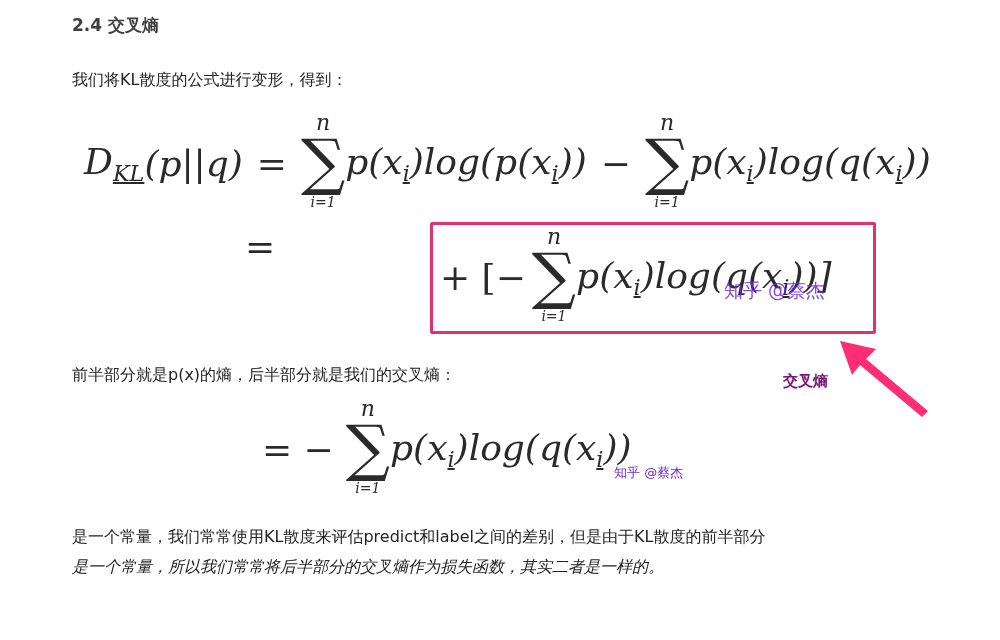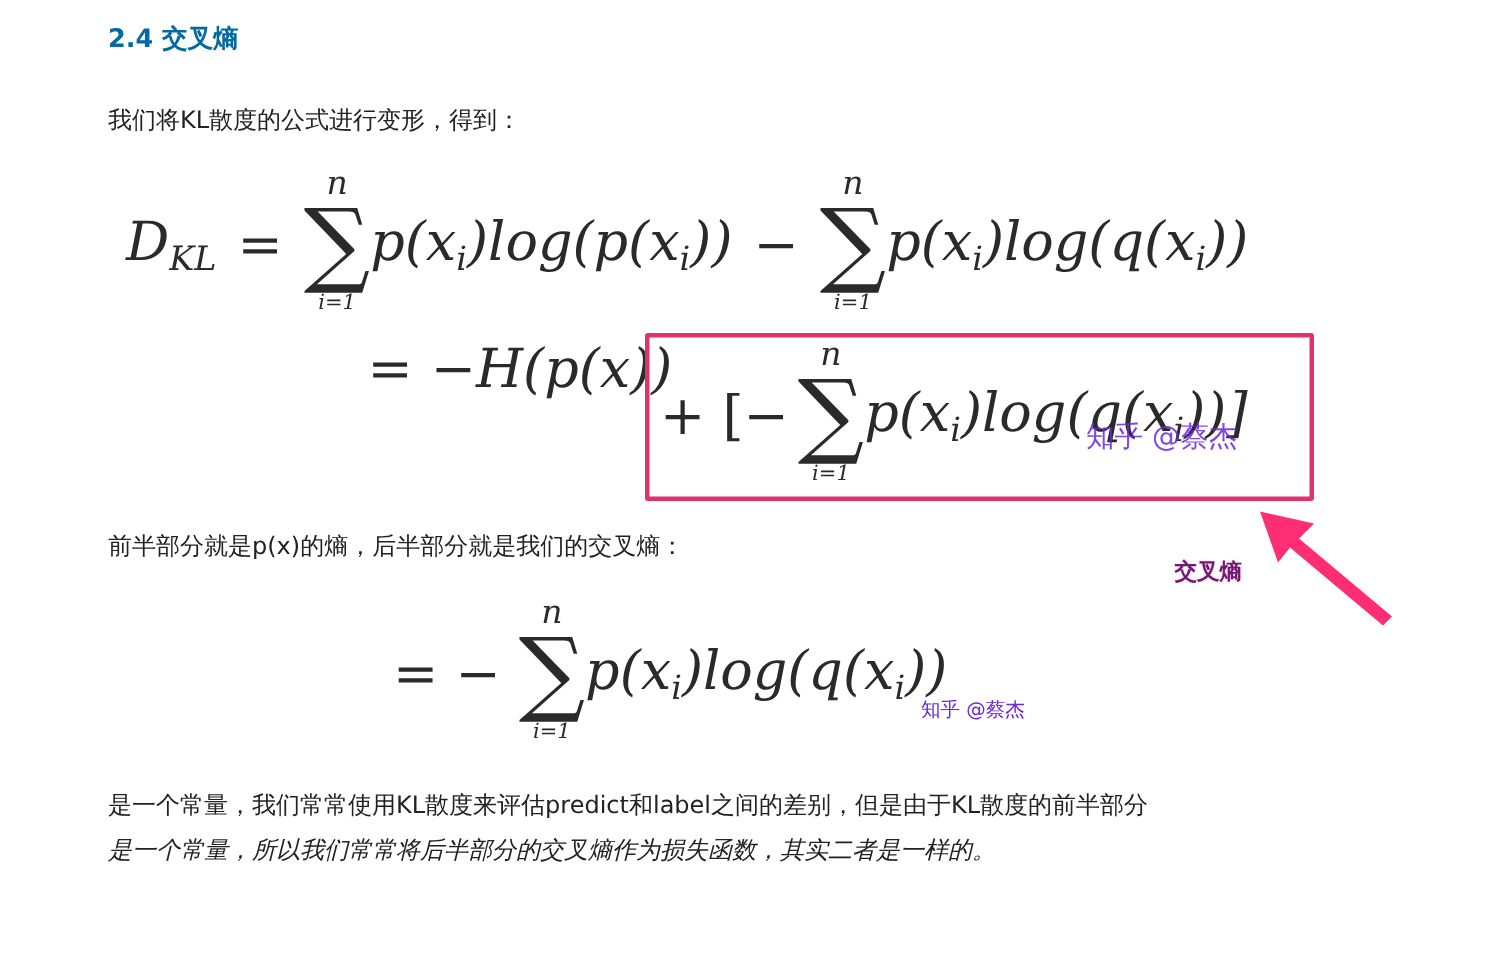--- a/index.html
+++ b/index.html
@@ -1,85 +1,85 @@
 <!DOCTYPE html>
 <html><head>
 <meta charset="utf-8">
 <style>
   html, body { margin: 0; padding: 0; }
   body {
     width: 1000px; height: 640px; background: #ffffff; position: relative; overflow: hidden;
     font-family: "DejaVu Sans", "Liberation Sans", sans-serif; color: #1a1a1a;
   }
   .abs { position: absolute; }
-  .heading { left: 72px; top: 14px; font-size: 17px; font-weight: bold; color: #0369a1; }
+  .heading { left: 72px; top: 14px; font-size: 17px; font-weight: bold; color: #404040; }
   .para { left: 72px; font-size: 16px; color: #222; line-height: 28px; }
   .math {
     font-family: "DejaVu Serif", "Liberation Serif", serif; color: #2a2a2a;
     white-space: nowrap;
   }
   .mi { font-style: italic; }
   .sum { display: inline-block; position: relative; text-align: center; vertical-align: middle; }
   .sum .sig { font-size: 62px; line-height: 56px; display: block; font-style: normal; }
   .sum .up { font-size: 22px; font-style: italic; display: block; line-height: 22px; }
   .sum .lo { font-size: 14px; display: block; line-height: 24px; }
-  .sub { font-size: 0.62em; vertical-align: -0.3em; font-style: italic; }
+  .sub { font-size: 0.62em; vertical-align: -0.3em; font-style: italic; text-decoration: underline; }
   .eq-line { font-size: 36px; display: flex; align-items: center; }
   .box { border: 3px solid #e0336e; border-radius: 2px; }
   .watermark { color: #6d28d9; font-family: "DejaVu Sans", sans-serif; }
   .label-pink { color: #701a75; font-weight: bold; font-size: 15px; text-shadow: 0 0 2px #ffd0e0; }
 </style>
 </head>
 <body>
 
 <div class="abs heading">2.4 交叉熵</div>
 
 <div class="abs para" style="top:66px;">我们将KL散度的公式进行变形，得到：</div>
 
 <div class="abs math eq-line" style="left:84px; top:112px;">
   <span class="mi"><span>D</span><span class="sub">KL</span></span>
+  <span class="mi">(p||q)</span>
   <span style="margin:0 14px;">=</span>
   <span class="sum">
     <span class="up">n</span>
     <span class="sig">∑</span>
     <span class="lo mi">i=1</span>
   </span>
   <span class="mi"><span>p(x</span><span class="sub">i</span><span>)log(p(x</span><span class="sub">i</span><span>))</span></span>
   <span style="margin:0 14px;">−</span>
   <span class="sum">
     <span class="up">n</span>
     <span class="sig">∑</span>
     <span class="lo mi">i=1</span>
   </span>
   <span class="mi"><span>p(x</span><span class="sub">i</span><span>)log(q(x</span><span class="sub">i</span><span>))</span></span>
 </div>
 
 <div class="abs math eq-line" style="left:245px; top:226px;">
   <span style="margin-right:12px;">=</span>
-  <span class="mi">−H(p(x))</span>
 </div>
 
 <div class="abs box" style="left:430px; top:222px; width:440px; height:106px;"></div>
 <div class="abs math eq-line" style="left:440px; top:226px;">
   <span>+ [−</span>
   <span class="sum" style="margin-left:6px;">
     <span class="up">n</span>
     <span class="sig">∑</span>
     <span class="lo mi">i=1</span>
   </span>
   <span class="mi"><span>p(x</span><span class="sub">i</span><span>)log(q(x</span><span class="sub">i</span><span>))]</span></span>
 </div>
 <div class="abs watermark" style="left:724px; top:278px; font-size:19px; opacity:0.85;">知乎 @蔡杰</div>
 
 <svg class="abs" style="left:830px; top:335px;" width="110" height="90">
   <polygon points="10,6 46,14 36,24 98,76 92,82 30,30 22,40" fill="#ff2d74"></polygon>
 </svg>
 <div class="abs label-pink" style="left:783px; top:372px;">交叉熵</div>
 
-<div class="abs para" style="top:350px;">前半部分就是p(x)的熵，后半部分就是我们的交叉熵：</div>
+<div class="abs para" style="top:361px;">前半部分就是p(x)的熵，后半部分就是我们的交叉熵：</div>
 
 <div class="abs math eq-line" style="left:250px; top:398px;">
   <span style="margin:0 12px;">= −</span>
   <span class="sum">
     <span class="up">n</span>
     <span class="sig">∑</span>
     <span class="lo mi">i=1</span>
   </span>
   <span class="mi"><span>p(x</span><span class="sub">i</span><span>)log(q(x</span><span class="sub">i</span><span>))</span></span>
 </div>

